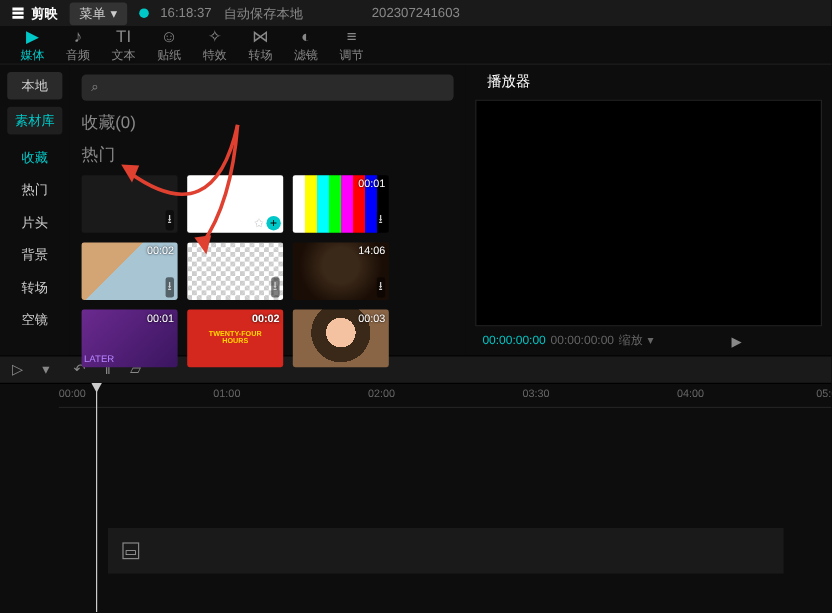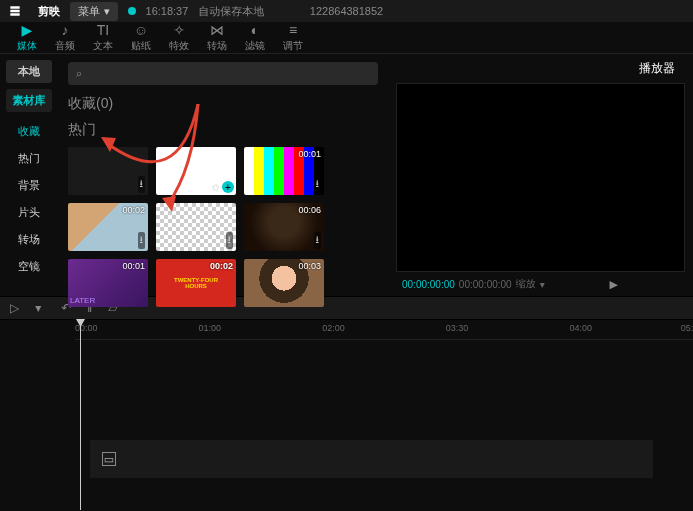--- a/index.html
+++ b/index.html
@@ -1,36 +1,36 @@
 <!DOCTYPE html>
 <html><head>
   <meta charset="utf-8">
   <style>
     * { box-sizing: border-box; margin: 0; padding: 0; }
     body { background: #0d0d0d; color: #ccc; font-family: "Microsoft YaHei", sans-serif; font-size: 11px; width: 693px; height: 511px; overflow: hidden; }
     
     .topbar { height: 22px; background: #1a1a1a; display: flex; align-items: center; padding: 0 8px; gap: 10px; }
-    .logo { color: #fff; font-weight: bold; display: flex; align-items: center; gap: 16px; }
+    .logo { color: #fff; font-weight: bold; display: flex; align-items: center; gap: 4px; }
     .logo-icon { width: 14px; height: 14px; }
     .dropdown-btn { background: #333; color: #ccc; padding: 2px 8px; border-radius: 3px; display: flex; align-items: center; gap: 4px; }
     .status-dot { width: 8px; height: 8px; background: #00c8c8; border-radius: 50%; }
     .status-text { color: #888; }
     .project-id { position: absolute; left: 50%; transform: translateX(-50%); color: #888; }
     
     .tabbar { height: 32px; background: #0d0d0d; display: flex; padding: 0 8px; border-bottom: 1px solid #222; }
     .tab { width: 38px; display: flex; flex-direction: column; align-items: center; justify-content: center; gap: 1px; color: #888; cursor: pointer; }
     .tab.active { color: #00c8c8; }
     .tab-icon { font-size: 14px; }
     .tab-label { font-size: 10px; }
     
     .main { display: flex; height: 242px; }
     .left-panel { width: 388px; background: #0d0d0d; display: flex; }
     .sidebar { width: 58px; background: #0d0d0d; }
     .sidebar-item { padding: 6px 8px; color: #ccc; cursor: pointer; text-align: center; }
-    .sidebar-item.btn { background: #2a2a2a; margin: 6px 6px; border-radius: 3px; padding: 4px; font-weight: bold; }
+    .sidebar-item.btn { background: #2a2a2a; margin: 6px 6px; border-radius: 3px; padding: 4px; }
     .sidebar-item.active { color: #00c8c8; background: #1f1f1f; }
     
     .content { flex: 1; padding: 8px 10px; position: relative; }
     .search { background: #2a2a2a; border-radius: 4px; padding: 5px 8px; display: flex; align-items: center; gap: 6px; color: #888; margin-bottom: 10px; }
     .search input { background: transparent; border: none; color: #ccc; outline: none; flex: 1; font-size: 11px; }
     
     .section-title { color: #888; margin-bottom: 8px; font-size: 14px; }
     
     .grid { display: flex; flex-wrap: wrap; gap: 8px; }
     .clip { width: 80px; height: 48px; background: #1a1a1a; position: relative; border-radius: 2px; overflow: hidden; cursor: pointer; }
@@ -45,33 +45,33 @@
     .clip-checker { background-image: linear-gradient(45deg,#ccc 25%,transparent 25%),linear-gradient(-45deg,#ccc 25%,transparent 25%),linear-gradient(45deg,transparent 75%,#ccc 75%),linear-gradient(-45deg,transparent 75%,#ccc 75%); background-size: 8px 8px; background-position: 0 0,0 4px,4px -4px,-4px 0; background-color: #fff; }
     .clip-gorilla { background: radial-gradient(circle at 50% 40%, #3a2818 30%, #1a0d05 70%); }
     .clip-purple { background: linear-gradient(135deg, #6b2a8f, #3a1560); display: flex; align-items: flex-end; color: #b685ff; font-size: 8px; padding: 2px; }
     .clip-red { background: #d4281e; display: flex; align-items: center; justify-content: center; color: #ffd700; font-size: 6px; font-weight: bold; flex-direction: column; }
     .clip-anime { background: radial-gradient(circle at 50% 40%, #f4c2a0 25%, #3a2818 25% 50%, #8a6545 50%); }
     
     .arrow { position: absolute; pointer-events: none; }
     .arrow-line { stroke: #e04030; stroke-width: 3; fill: none; }
     .arrow-head { fill: #e04030; }
     
-    .right-panel { flex: 1; background: #0d0d0d; padding: 0 8px; display: flex; flex-direction: column; text-align: right; }
+    .right-panel { flex: 1; background: #0d0d0d; padding: 0 8px; display: flex; flex-direction: column; }
     .player-header { padding: 6px 10px; color: #fff; font-size: 12px;}
     .player-video { flex: 1; background: #000; border: 1px solid #222; }
     .player-controls { height: 24px; display: flex; align-items: center; gap: 4px; padding: 0 6px; }
     .time { color: #00c8c8; font-size: 10px; }
     .time-dur { color: #666; font-size: 10px; }
     .play-btn { margin-left: auto; margin-right: auto; color: #888; cursor: pointer; }
     
     .toolbar { height: 24px; background: #1a1a1a; border-top: 1px solid #000; border-bottom: 1px solid #000; display: flex; align-items: center; padding: 0 10px; gap: 16px; }
     .tool-icon { color: #888; cursor: pointer; font-size: 12px; }
     
     .timeline { height: 190px; background: #0d0d0d; position: relative; }
-    .ruler { height: 20px; border-bottom: 1px solid #222; position: relative; margin-left: 75px; }
+    .ruler { height: 20px; border-bottom: 1px solid #222; position: relative; margin-left: 49px; }
     .tick { position: absolute; top: 3px; color: #666; font-size: 9px; }
     .playhead { position: absolute; left: 80px; top: 0; width: 1px; height: 190px; background: #ccc; }
     .playhead::before { content:''; position: absolute; top: -1px; left: -4px; width: 9px; height: 8px; background: #ccc; clip-path: polygon(0 0, 100% 0, 50% 100%); }
     
     .drop-hint { position: absolute; top: 120px; left: 90px; right: 40px; background: #1a1a1a; padding: 12px; display: flex; align-items: center; gap: 10px; color: #aaa; }
     .drop-icon { width: 14px; height: 14px; border: 1px solid #888; display: flex; align-items: center; justify-content: center; }
   </style>
 </head>
 <body>
 
@@ -82,21 +82,21 @@
       </svg>
     <span>剪映</span>
   </span>
   <span class="dropdown-btn">
     <span>菜单</span>
     <span>▾</span>
   </span>
   <span class="status-dot"></span>
   <span class="status-text">16:18:37</span>
   <span class="status-text">自动保存本地</span>
-  <span class="project-id">122864381852</span>
+  <span class="project-id">202307241603</span>
 </div>
 
 <div class="tabbar">
   <div class="tab active">
       <span class="tab-icon">▶</span>
       <span class="tab-label">媒体</span>
     </div>
   <div class="tab">
       <span class="tab-icon">♪</span>
       <span class="tab-label">音频</span>
@@ -127,22 +127,22 @@
     </div>
 </div>
 
 <div class="main">
   <div class="left-panel">
     <div class="sidebar">
       <div class="sidebar-item btn">本地</div>
       <div class="sidebar-item btn active">素材库</div>
       <div class="sidebar-item" style="color:#00c8c8">收藏</div>
       <div class="sidebar-item">热门</div>
+      <div class="sidebar-item">片头</div>
       <div class="sidebar-item">背景</div>
-      <div class="sidebar-item">片头</div>
       <div class="sidebar-item">转场</div>
       <div class="sidebar-item">空镜</div>
     </div>
     <div class="content">
       <div class="search">
         <span>⌕</span>
       </div>
       <div class="section-title"><span>收藏</span>(<span>0</span>)</div>
       <div class="section-title">热门</div>
       <div class="grid">
@@ -158,21 +158,21 @@
             <span class="dl">⭳</span>
           </div>
         <div class="clip clip-face">
             <span class="duration">00:02</span>
             <span class="dl">⭳</span>
           </div>
         <div class="clip clip-checker">
             <span class="dl">⭳</span>
           </div>
         <div class="clip clip-gorilla">
-            <span class="duration">00:06</span>
+            <span class="duration">14:06</span>
             <span class="dl">⭳</span>
           </div>
         <div class="clip clip-purple">
             <span>LATER</span>
             <span class="duration">00:01</span>
           </div>
         <div class="clip clip-red">
             <span>TWENTY-FOUR</span>
             <span>HOURS</span>
             <span class="duration">00:02</span>

